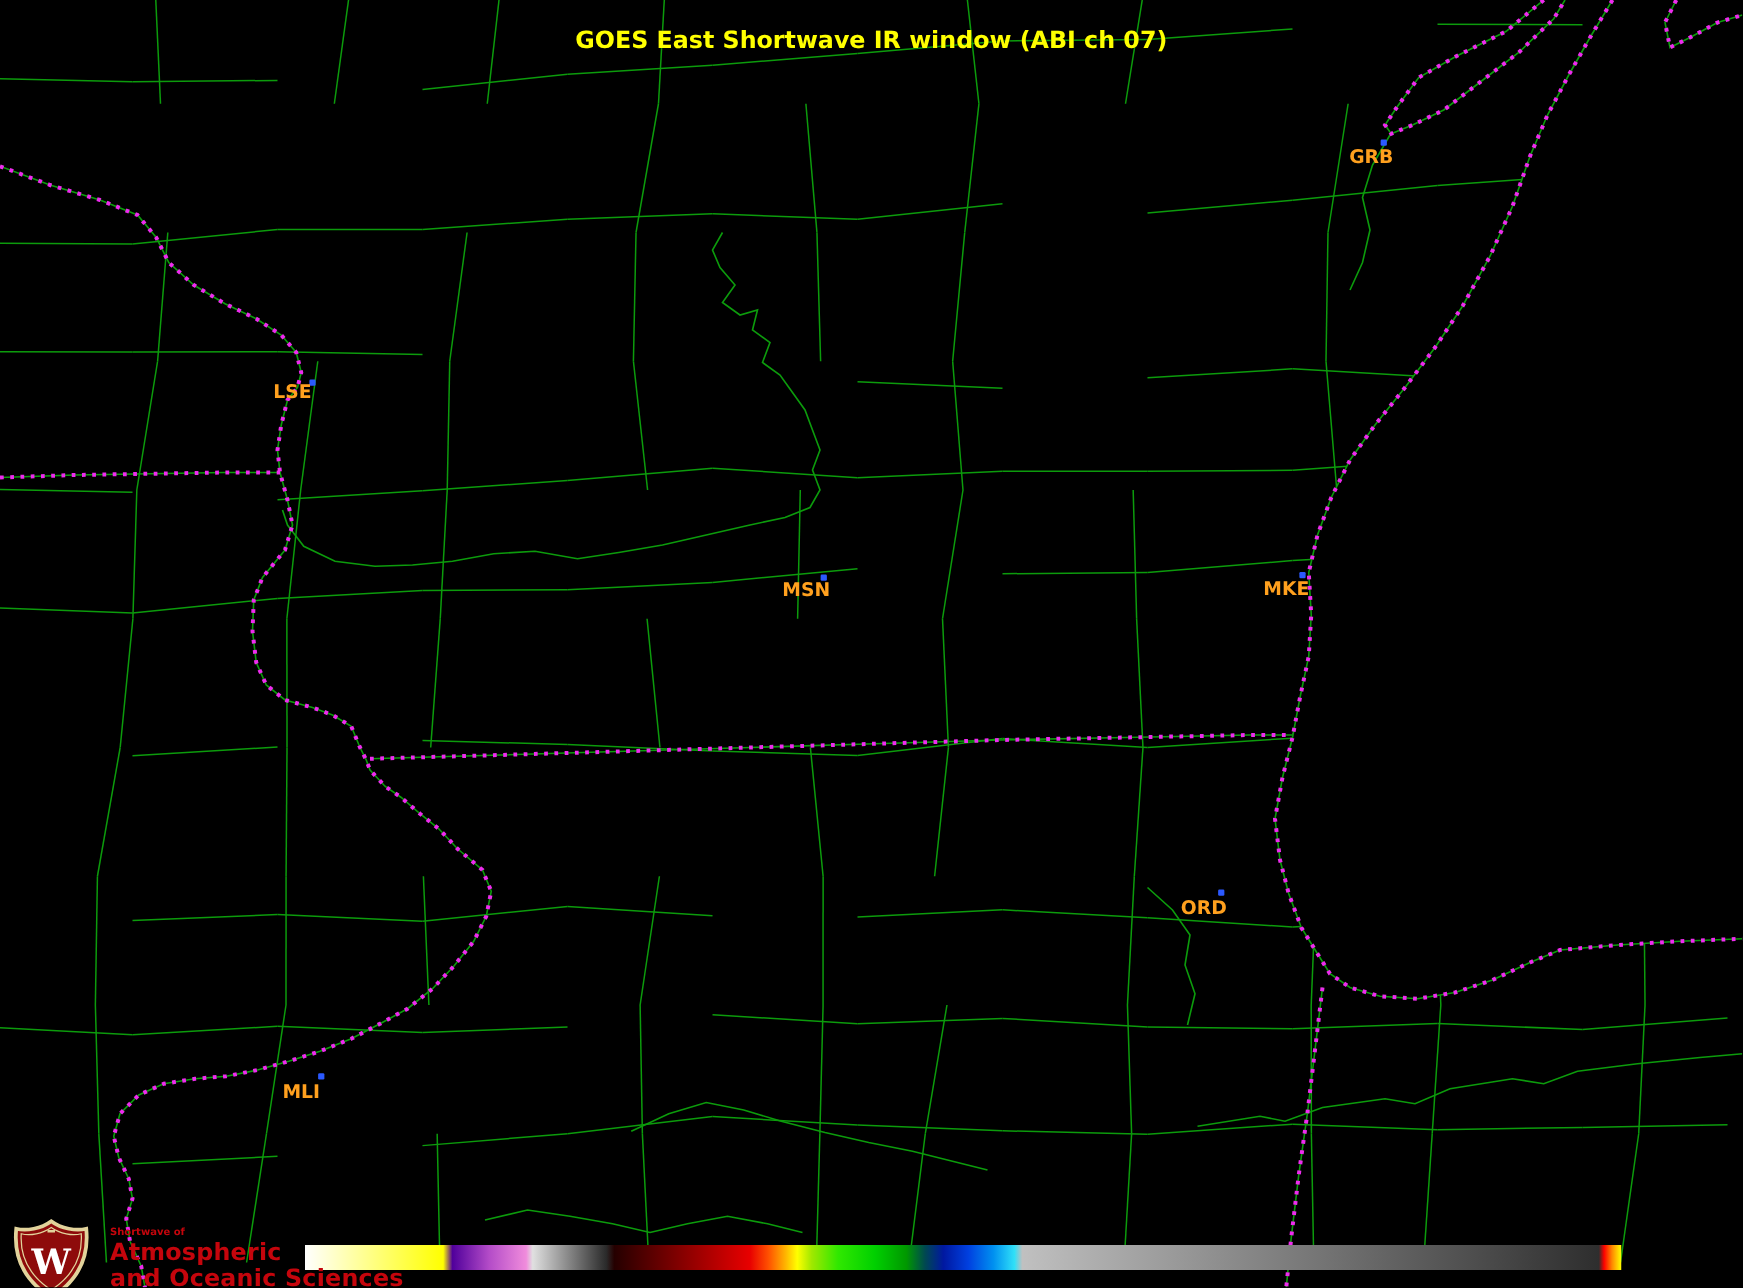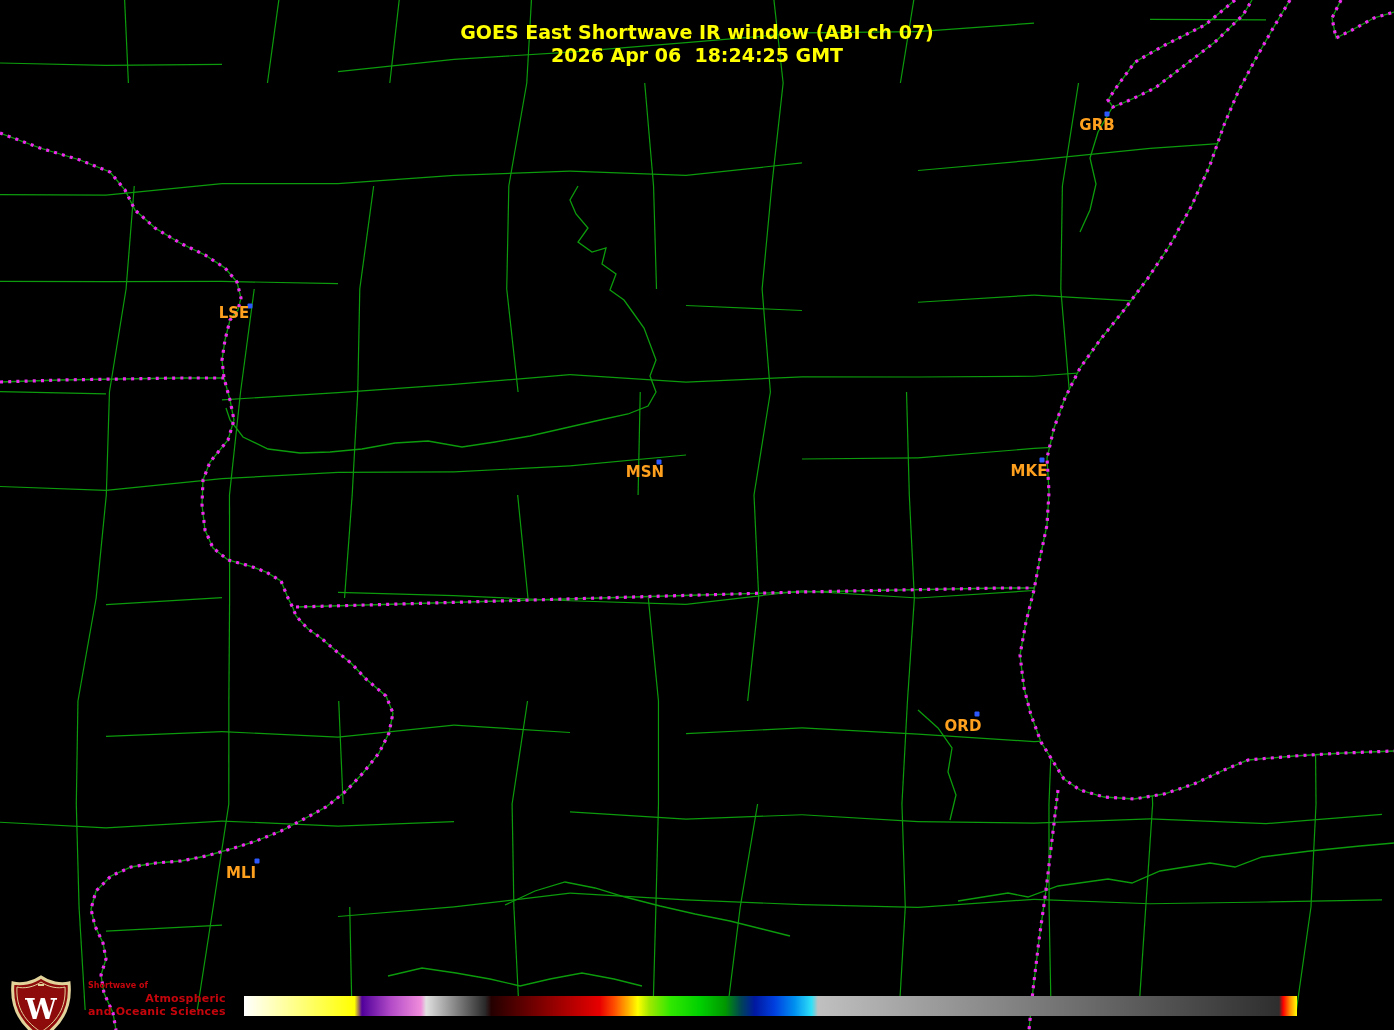--- a/index.html
+++ b/index.html
@@ -17,21 +17,21 @@
   .colorbar{
     position:absolute;left:244px;top:996px;width:1053px;height:20px;
   }
   .logo{
     position:absolute;left:8px;top:974px;display:flex;align-items:flex-start;gap:14px;
     color:var(--logo-text,#c5050c);
   }
   .crest{flex:0 0 auto;}
   .logo-text{padding-top:8px;line-height:1;}
   .logo-dept{font-size:8px;font-weight:bold;margin-bottom:3px;}
-  .logo-line{font-size:11px;font-weight:bold;letter-spacing:.2px;margin-top:2px;text-align:right;}
+  .logo-line{font-size:19px;font-weight:bold;letter-spacing:.2px;margin-top:2px;}
 </style>
 </head>
 <body>
 
 <div class="stage">
 
   <svg id="map" class="map-svg" width="1394" height="1030" viewBox="0 0 1394 1030">
     <g id="county-grid">
         <line x1="-10.890772308818995" y1="-20" x2="-13.592212400905787" y2="83" stroke="#0c9b0c" stroke-width="1.2"></line>
         <line x1="-13.592212400905787" y1="83" x2="-10.926745373241602" y2="186" stroke="#0c9b0c" stroke-width="1.2"></line>
@@ -248,21 +248,20 @@
         <text x="1029" y="476" text-anchor="middle" font-size="15" font-weight="bold" font-family="&quot;DejaVu Sans&quot;,sans-serif" fill="#ffa01e">MKE</text>
         <rect x="974.5" y="711.5" width="5" height="5" rx="1" fill="#2b59ff"></rect>
         <text x="963" y="731" text-anchor="middle" font-size="15" font-weight="bold" font-family="&quot;DejaVu Sans&quot;,sans-serif" fill="#ffa01e">ORD</text>
         <rect x="254.5" y="858.5" width="5" height="5" rx="1" fill="#2b59ff"></rect>
         <text x="241" y="878" text-anchor="middle" font-size="15" font-weight="bold" font-family="&quot;DejaVu Sans&quot;,sans-serif" fill="#ffa01e">MLI</text>
       </g>
   </svg>
 
   <div class="title-block">
     <div class="title-line">GOES East Shortwave IR window (ABI ch 07)</div>
-    <div class="title-line">2026 Apr 06  18:24:25 GMT</div>
   </div>
 
   <div class="colorbar" style="background: linear-gradient(90deg, rgb(255, 255, 255) 0%, rgb(255, 255, 0) 10.5%, rgb(80, 0, 155) 11.2%, rgb(180, 76, 200) 14%, rgb(240, 140, 220) 16.8%, rgb(224, 224, 224) 17.3%, rgb(42, 42, 42) 22.9%, rgb(37, 0, 0) 23.5%, rgb(160, 0, 0) 30%, rgb(232, 0, 0) 33.8%, rgb(255, 80, 0) 35.2%, rgb(255, 180, 0) 36.5%, rgb(255, 255, 0) 37.4%, rgb(160, 232, 0) 38.5%, rgb(48, 232, 0) 40.5%, rgb(0, 208, 0) 43.3%, rgb(0, 152, 0) 45.7%, rgb(0, 72, 80) 47.1%, rgb(0, 24, 160) 48.5%, rgb(0, 64, 224) 50.4%, rgb(0, 144, 240) 52.3%, rgb(48, 224, 248) 53.9%, rgb(192, 192, 192) 54.5%, rgb(46, 46, 46) 98.3%, rgb(255, 0, 0) 98.7%, rgb(255, 136, 0) 99.3%, rgb(255, 255, 0) 100%);"></div>
 
   <div class="logo">
     <svg class="crest" width="66" height="70" viewBox="0 0 66 70">
       <path d="M33,3 C41,9 53,11 61,9 C63,29 57,49 33,64 C9,49 3,29 5,9 C13,11 25,9 33,3 Z" fill="#8e0b0b" stroke="#e2d39b" stroke-width="3"></path>
       <path d="M33,8 C40,13 50,15 57,13 C58,29 53,45 33,58 C13,45 8,29 9,13 C16,15 26,13 33,8 Z" fill="none" stroke="#e2d39b" stroke-width="1"></path>
       <text x="33" y="45" text-anchor="middle" font-size="28" font-weight="bold" font-family="DejaVu Serif, serif" fill="#ffffff">W</text>
       <rect x="30" y="10" width="6" height="2" fill="#e2d39b"></rect>

